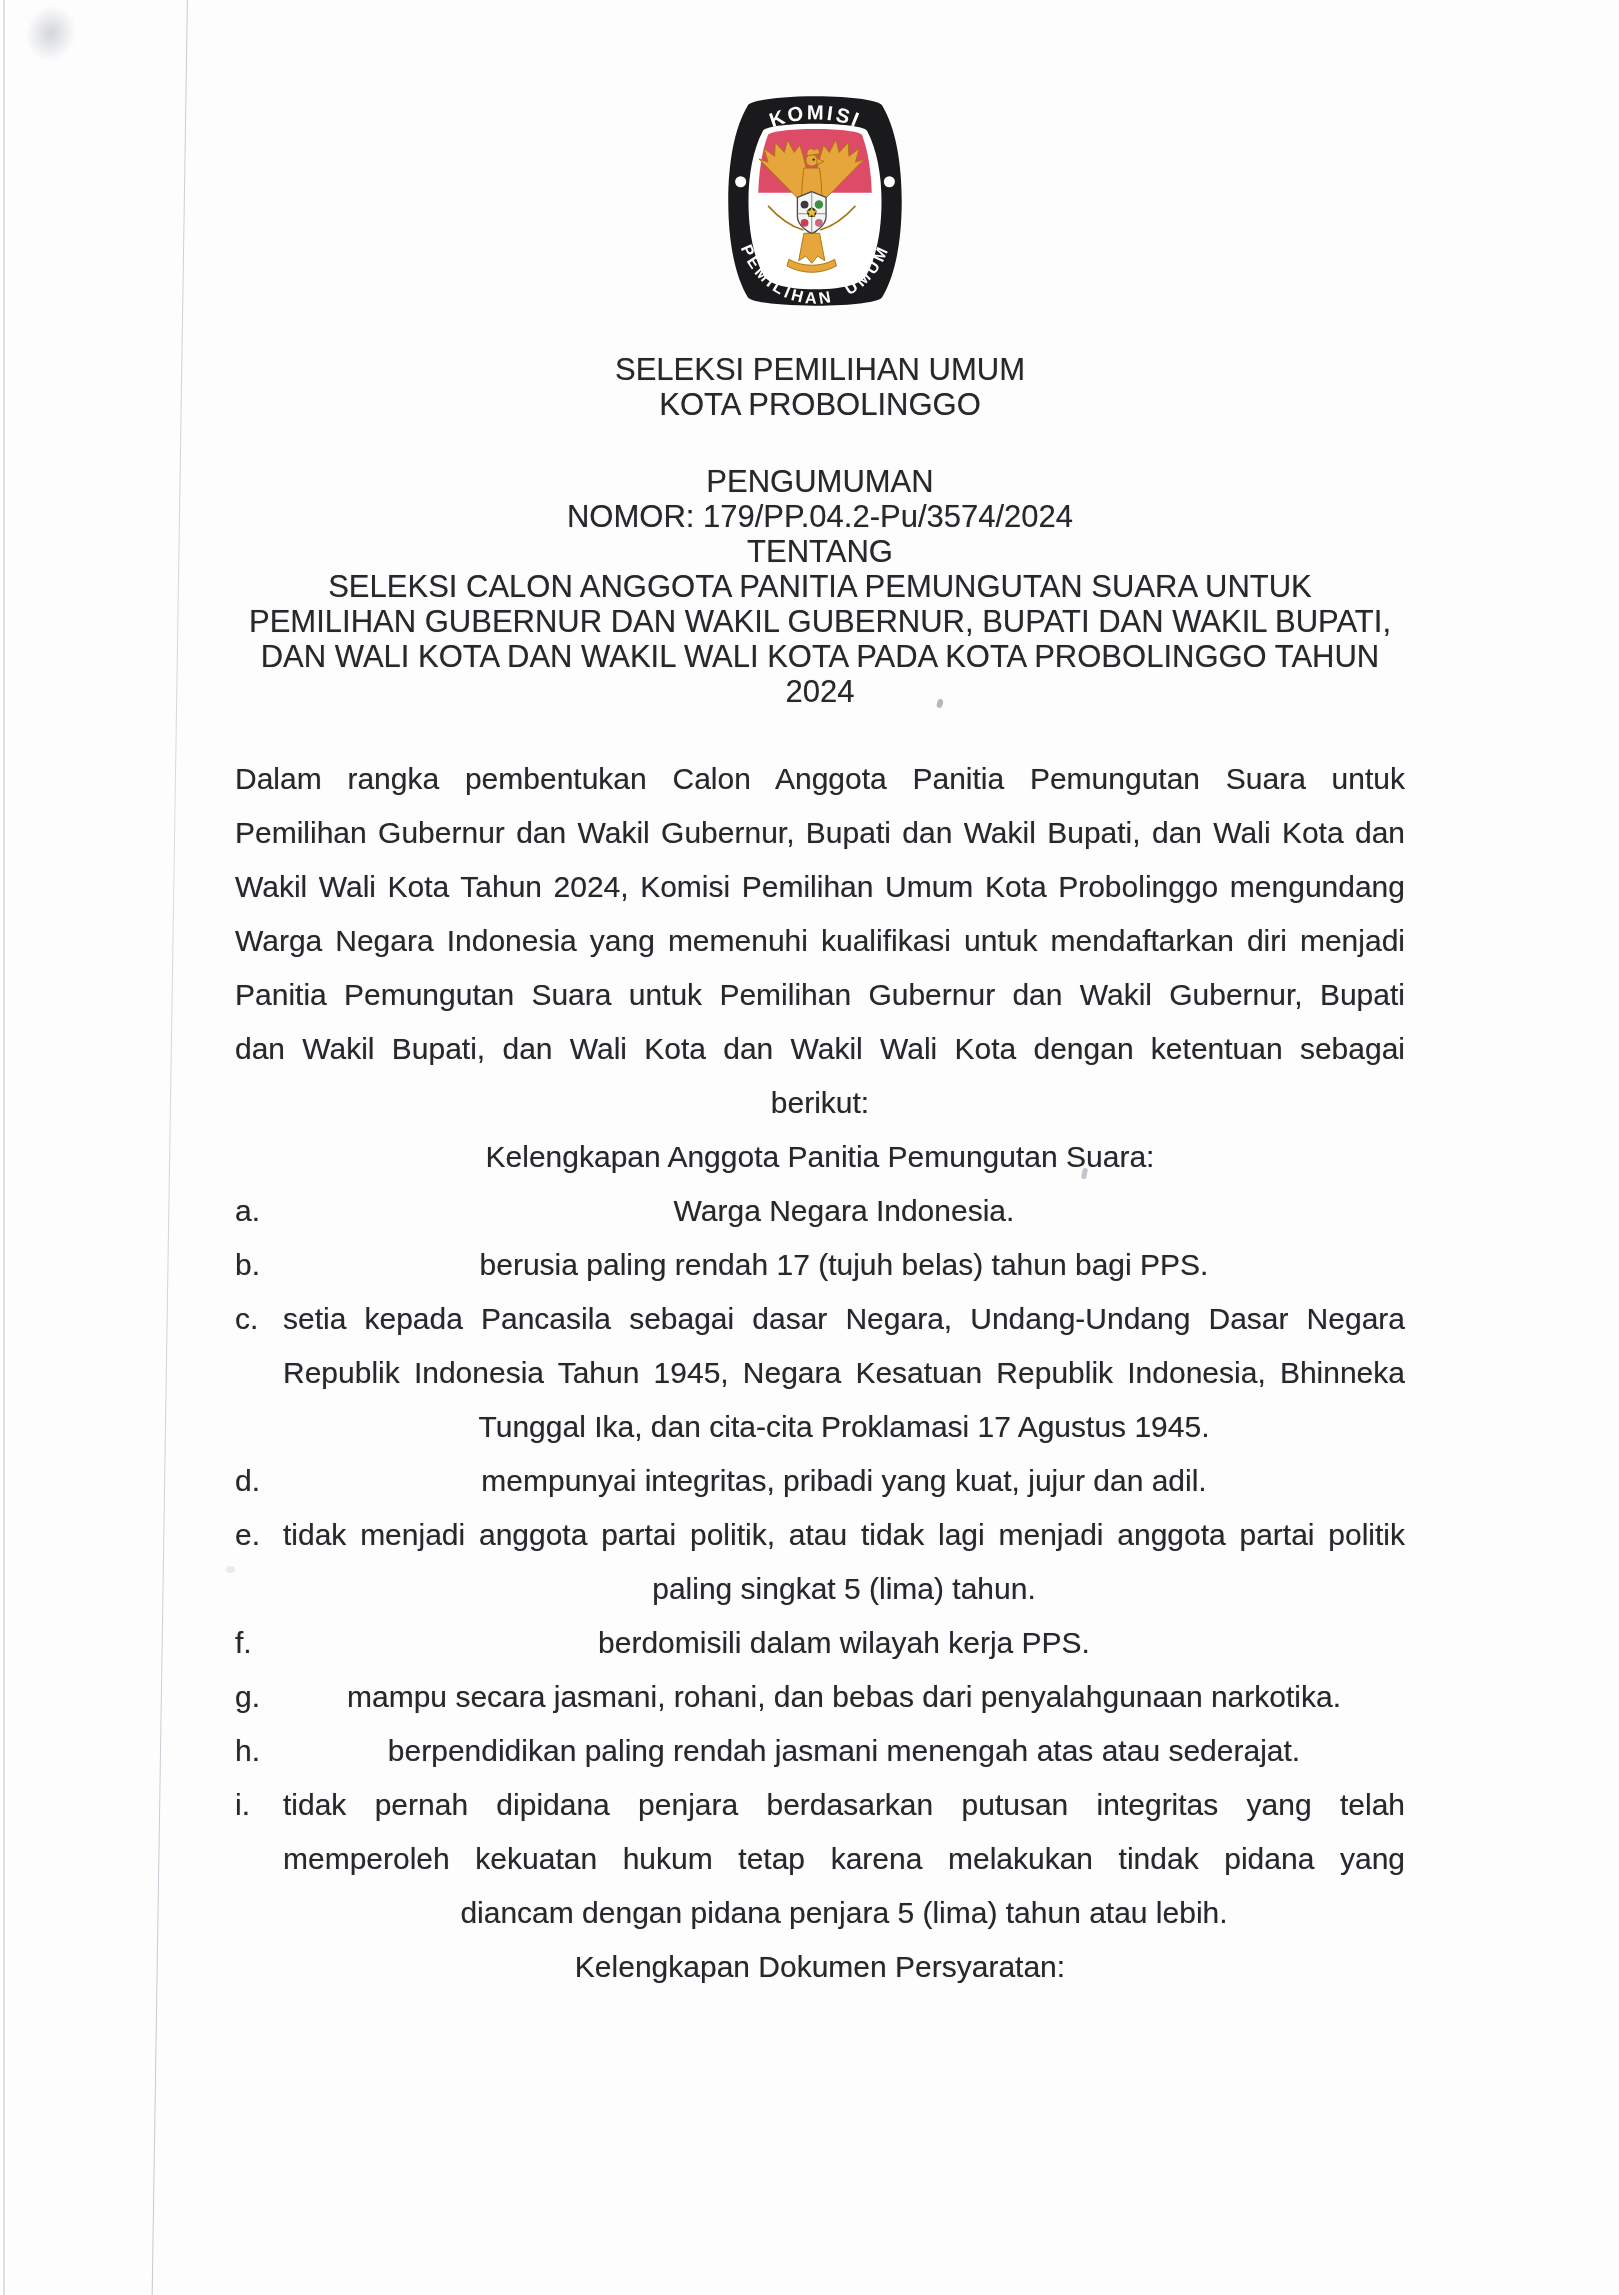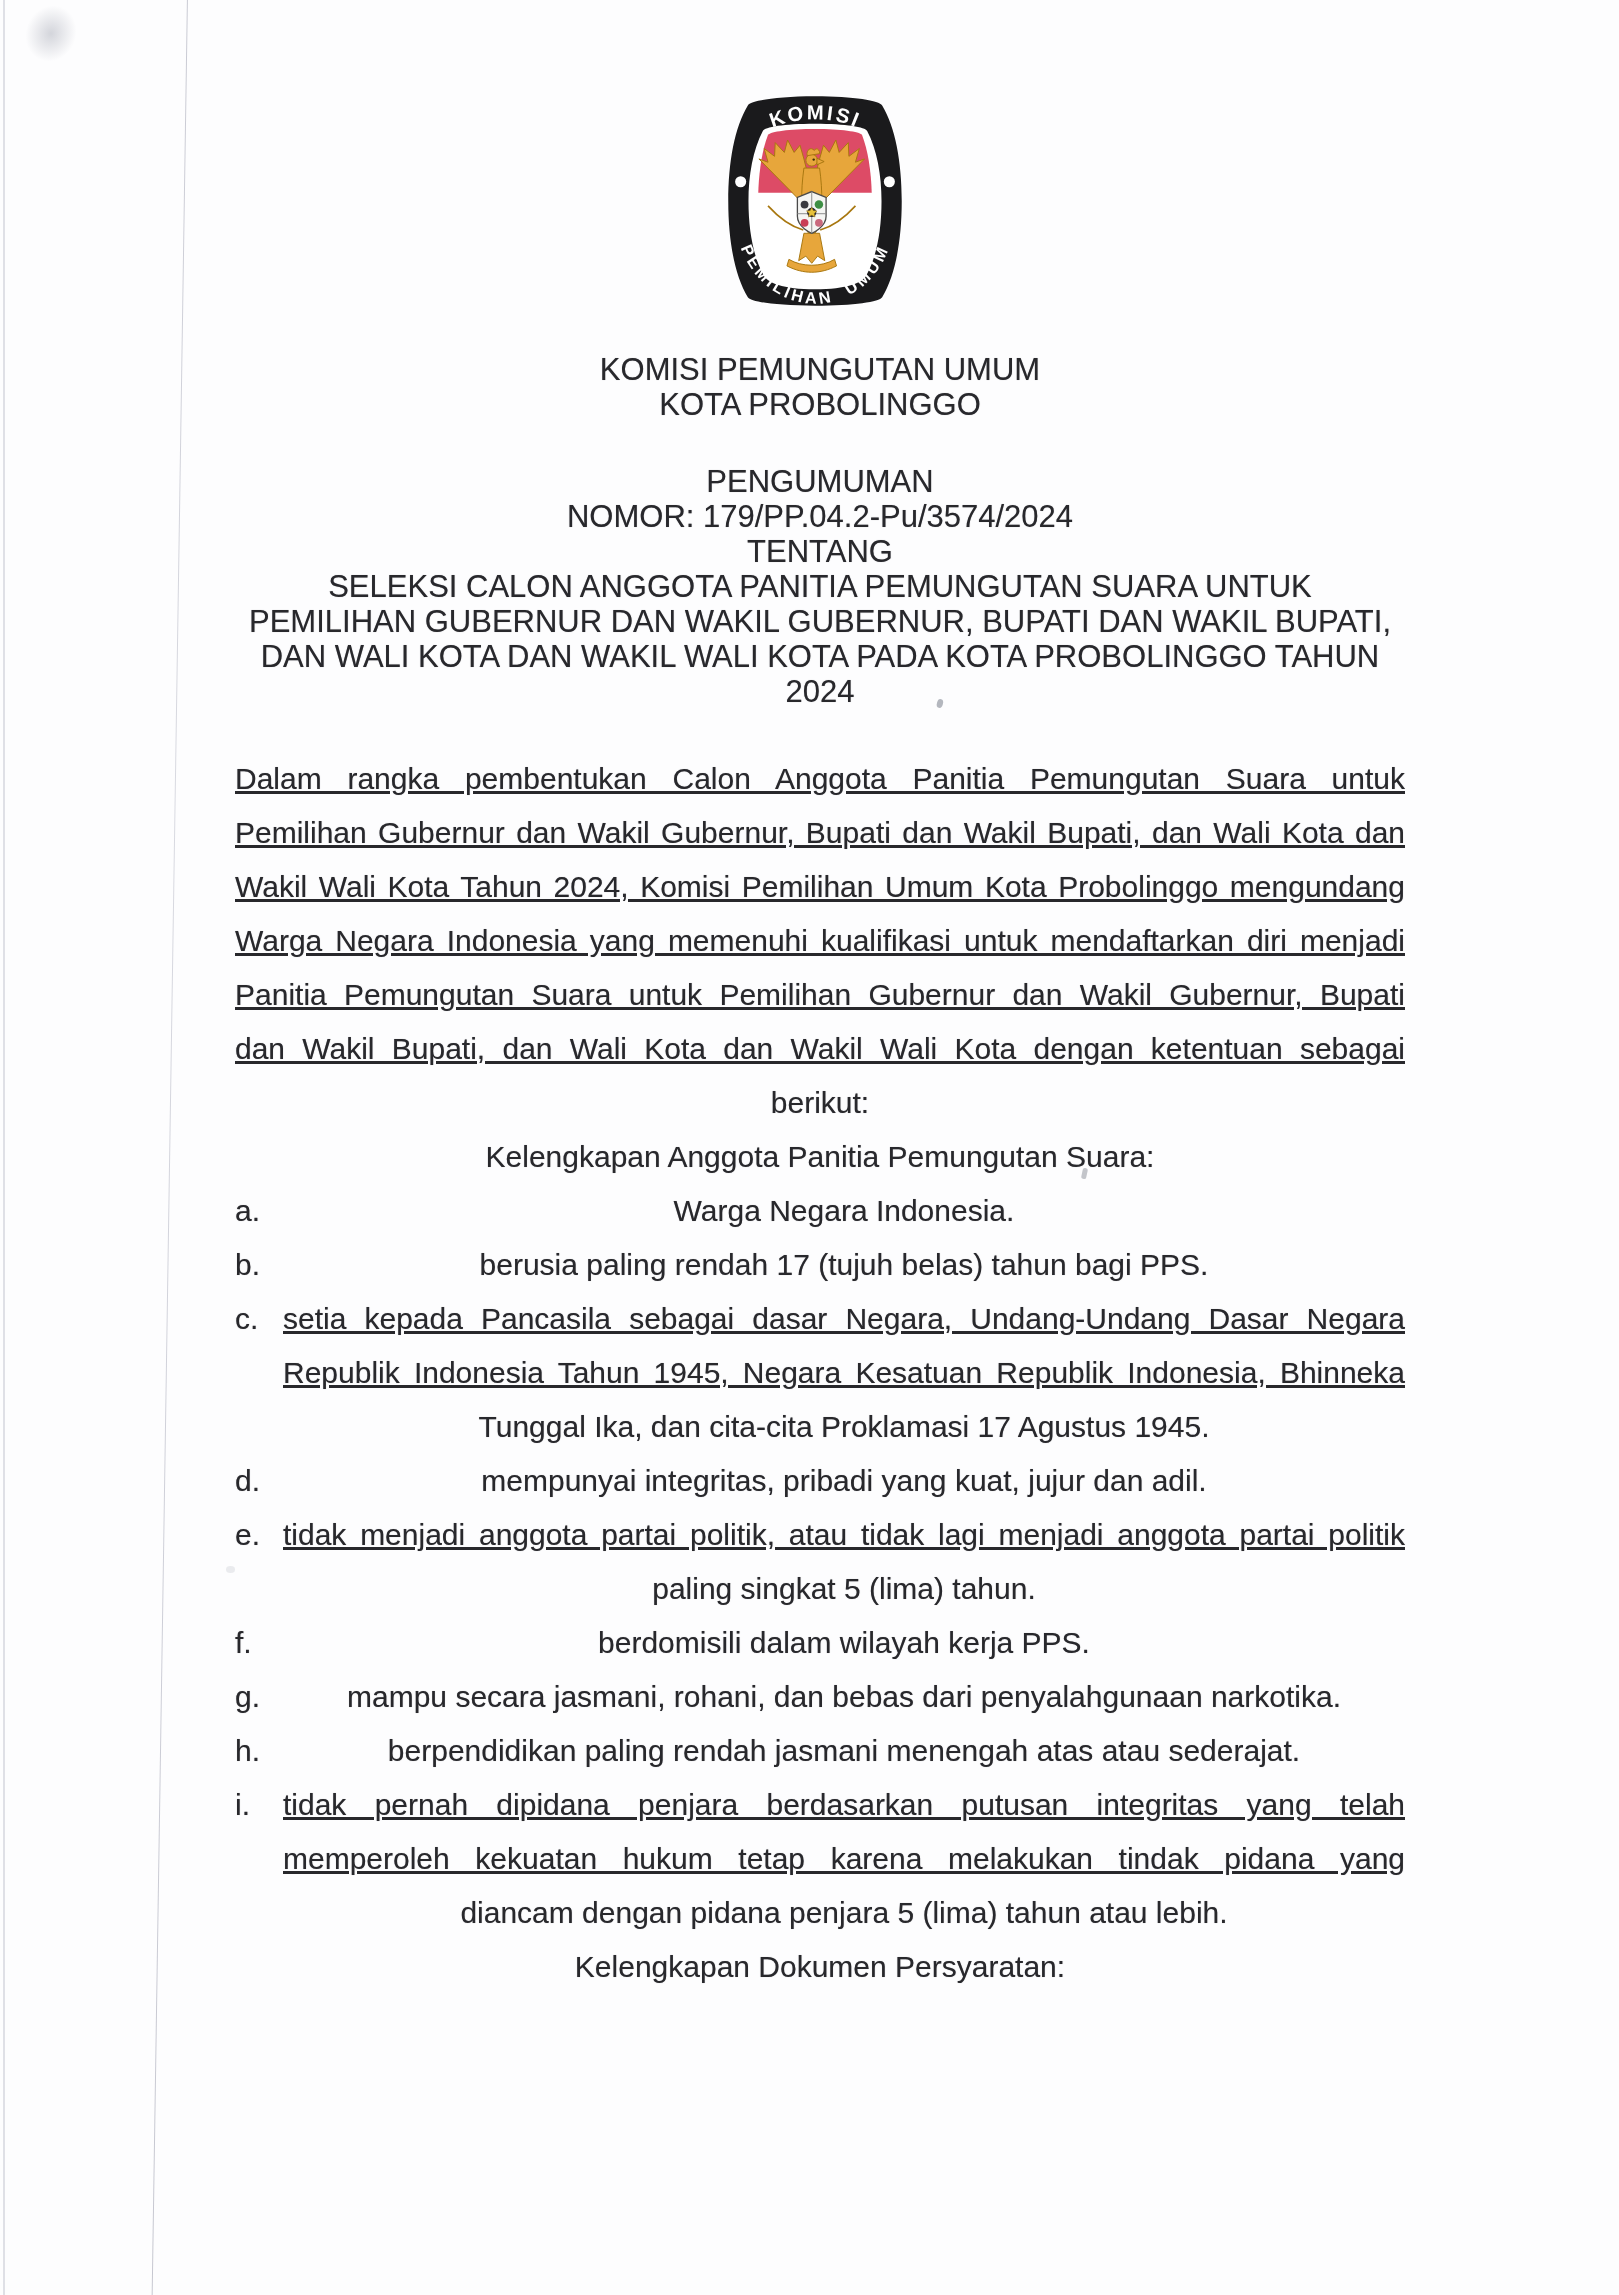--- a/index.html
+++ b/index.html
@@ -41,21 +41,21 @@
   .logo svg{filter:blur(0.3px);}
   .ltop{font-family:"Liberation Sans","DejaVu Sans",sans-serif;font-weight:bold;font-size:31px;letter-spacing:4px;fill:#ffffff;}
   .lbot{font-family:"Liberation Sans","DejaVu Sans",sans-serif;font-weight:bold;font-size:25px;letter-spacing:5px;word-spacing:12px;fill:#ffffff;}
 
   
   .body{position:absolute;left:235px;top:752px;width:1170px;}
   .bline{
     position:relative;height:54px;line-height:54px;font-size:30px;
     text-align:center;white-space:nowrap;
   }
-  .bline.just{white-space:normal;text-align:justify;text-align-last:justify;text-decoration:underline;}
+  .bline.just{white-space:normal;text-align:justify;text-align-last:justify;}
   .bline.indent{padding-left:48px;}
   .marker{position:absolute;left:0;top:0;}
 </style>
 </head>
 <body>
 
 <div class="page">
 
   <div class="screen-edge"></div>
   <div class="page-edge"></div>
@@ -119,21 +119,21 @@
       <text class="ltop" text-anchor="middle">
         <textPath href="#arcTop" startOffset="50%">KOMISI</textPath>
       </text>
       <text class="lbot" text-anchor="middle">
         <textPath href="#arcBottom" startOffset="50%">PEMILIHAN UMUM</textPath>
       </text>
     </svg>
   </div>
 
   <div class="org txt">
-    <div class="hline">KOMISI PEMUNGUTAN UMUM</div>
+    <div class="hline">SELEKSI PEMILIHAN UMUM</div>
     <div class="hline">KOTA PROBOLINGGO</div>
   </div>
 
   <div class="docmeta txt">
     <div class="hline">PENGUMUMAN</div>
     <div class="hline">NOMOR: 179/PP.04.2-Pu/3574/2024</div>
     <div class="hline">TENTANG</div>
     <div class="hline">SELEKSI CALON ANGGOTA PANITIA PEMUNGUTAN SUARA UNTUK</div>
     <div class="hline">PEMILIHAN GUBERNUR DAN WAKIL GUBERNUR, BUPATI DAN WAKIL BUPATI,</div>
     <div class="hline">DAN WALI KOTA DAN WAKIL WALI KOTA PADA KOTA PROBOLINGGO TAHUN</div>

